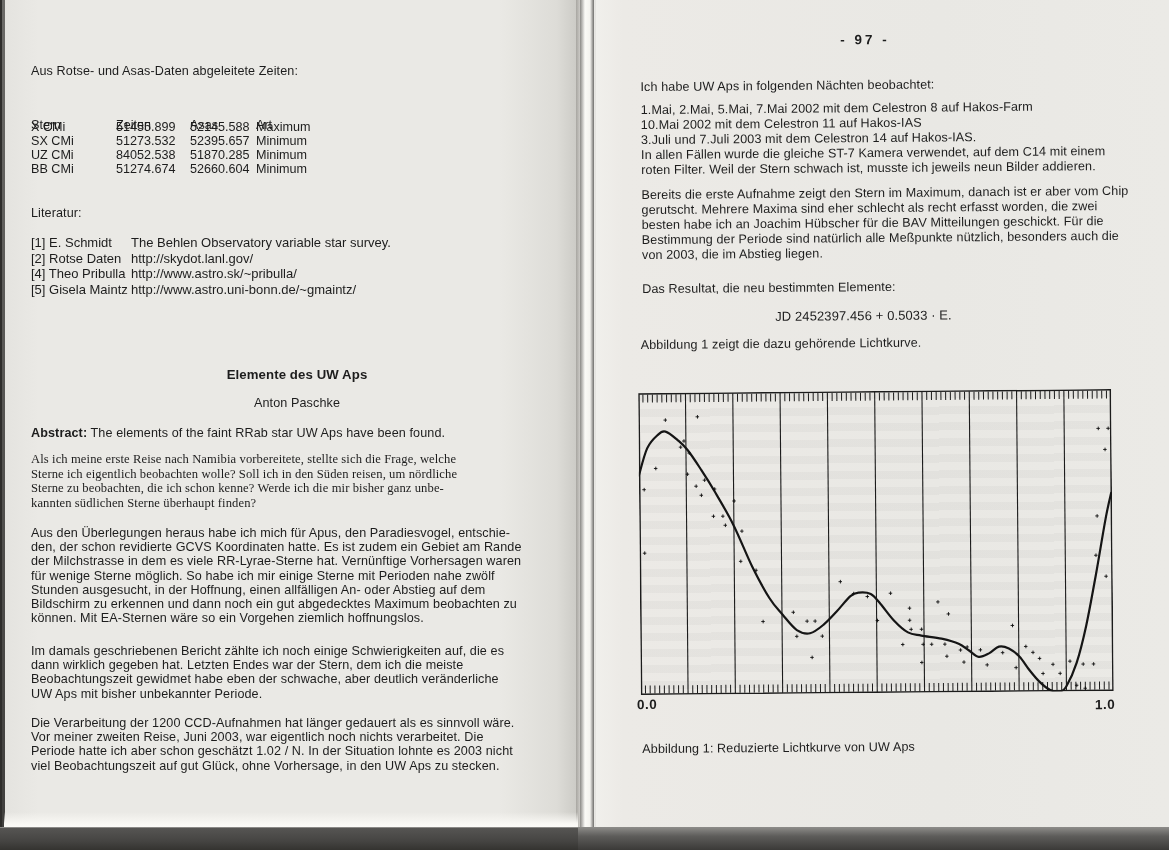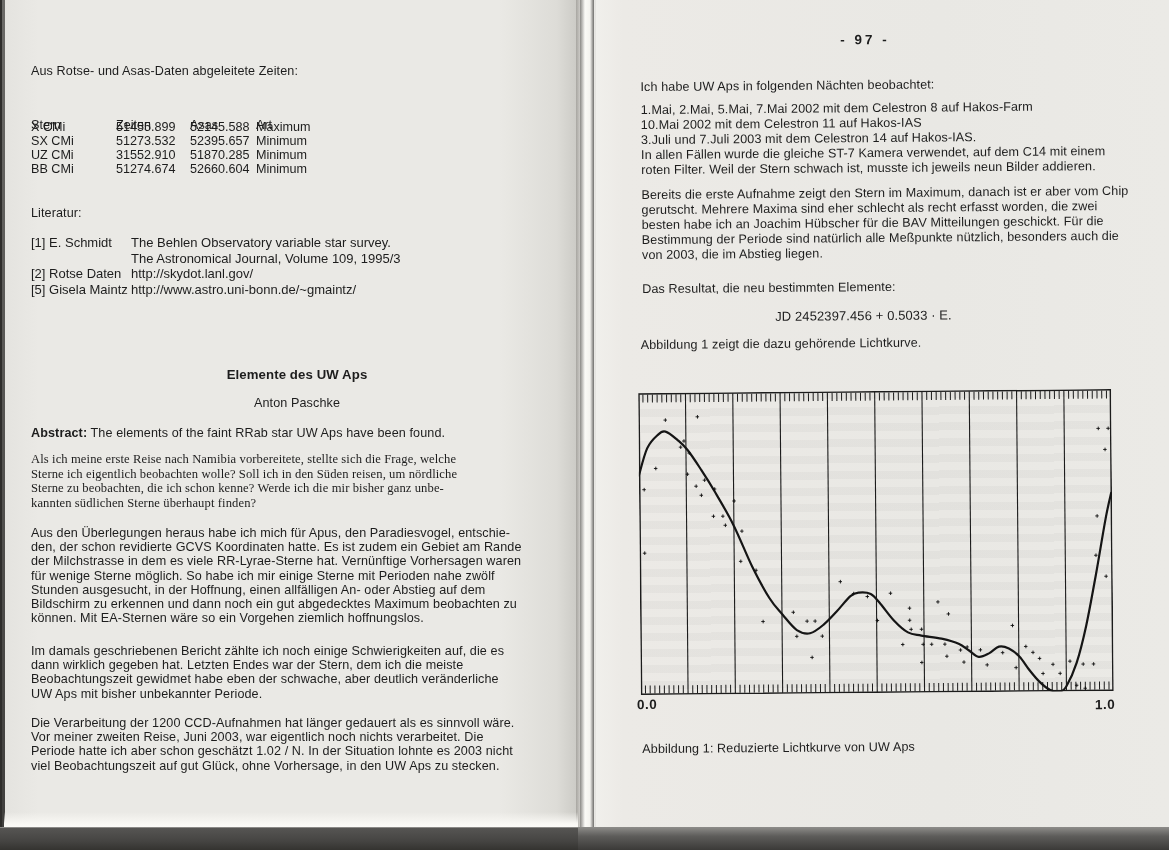--- a/index.html
+++ b/index.html
@@ -56,33 +56,33 @@
       <div class="trow bold" style="top:0;">
         <span class="c c1" style="font-weight:normal;margin-top:24px;">Stern</span><span class="c c2" style="font-weight:normal;">Zeiten</span><span class="c c3" style="font-weight:normal;">Asas</span><span class="c" style="font-weight:normal;">Art</span>
       </div>
       <div class="trow" style="top:26px;">
         <span class="c c1">X  CMi</span><span class="c c2">51455.899</span><span class="c c3">52145.588</span><span class="c">Maximum</span>
       </div>
       <div class="trow" style="top:40px;">
         <span class="c c1">SX CMi</span><span class="c c2">51273.532</span><span class="c c3">52395.657</span><span class="c">Minimum</span>
       </div>
       <div class="trow" style="top:54px;">
-        <span class="c c1">UZ CMi</span><span class="c c2">31552.910</span><span class="c c3">51870.285</span><span class="c">Minimum</span>
+        <span class="c c1">UZ CMi</span><span class="c c2">84052.538</span><span class="c c3">51870.285</span><span class="c">Minimum</span>
       </div>
       <div class="trow" style="top:68px;">
         <span class="c c1">BB CMi</span><span class="c c2">51274.674</span><span class="c c3">52660.604</span><span class="c">Minimum</span>
       </div>
     </div>
 
     <div class="blk" style="left:27px;top:206px;">Literatur:</div>
 
     <div class="refs">
       <div class="refrow"><span class="reflabel">[1] E. Schmidt</span><span>The Behlen Observatory variable star survey.</span></div>
-      <div class="refrow"><span class="reflabel"></span><span>The Astronomical Journal, Volume 109,  1995/3</span></div>
       <div class="refrow"><span class="reflabel">[2] Rotse Daten</span><span>http://skydot.lanl.gov/</span></div>
+      <div class="refrow"><span class="reflabel">[4] Theo Pribulla</span><span>http://www.astro.sk/~pribulla/</span></div>
       <div class="refrow"><span class="reflabel">[5] Gisela Maintz</span><span>http://www.astro.uni-bonn.de/~gmaintz/</span></div>
     </div>
 
     <div class="blk center bold" style="left:20px;top:368px;width:546px;font-size:13.2px;">Elemente des UW Aps</div>
     <div class="blk center" style="left:20px;top:396px;width:546px;">Anton Paschke</div>
 
     <div class="blk" style="left:27px;top:426px;width:520px;"><span class="bold">Abstract:</span><span> The elements of the faint RRab star UW Aps have been found.</span></div>
 
     <div class="blk" style="left:27px;top:452px;width:530px;font-family:Liberation Serif, serif;">Als ich meine erste Reise nach Namibia vorbereitete, stellte sich die Frage, welche
 Sterne ich eigentlich beobachten wolle? Soll ich in den Süden reisen, um nördliche

